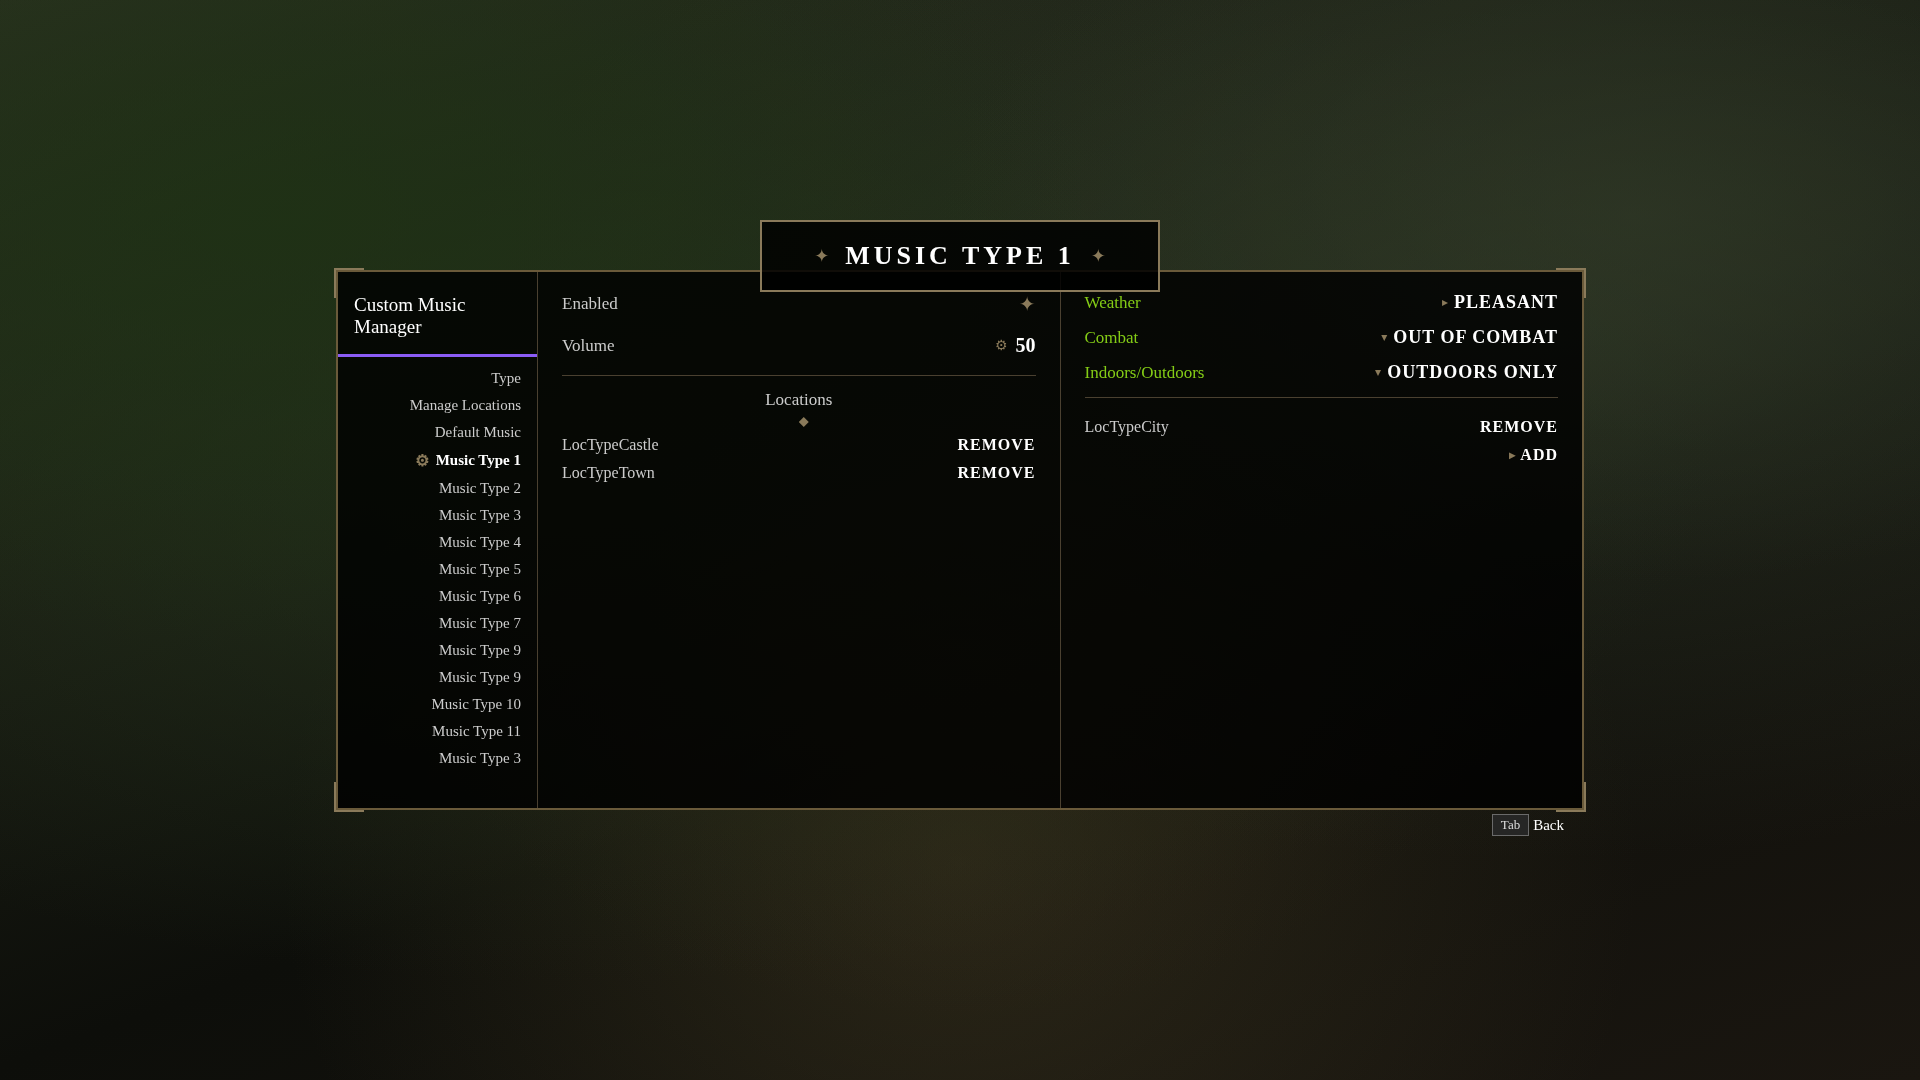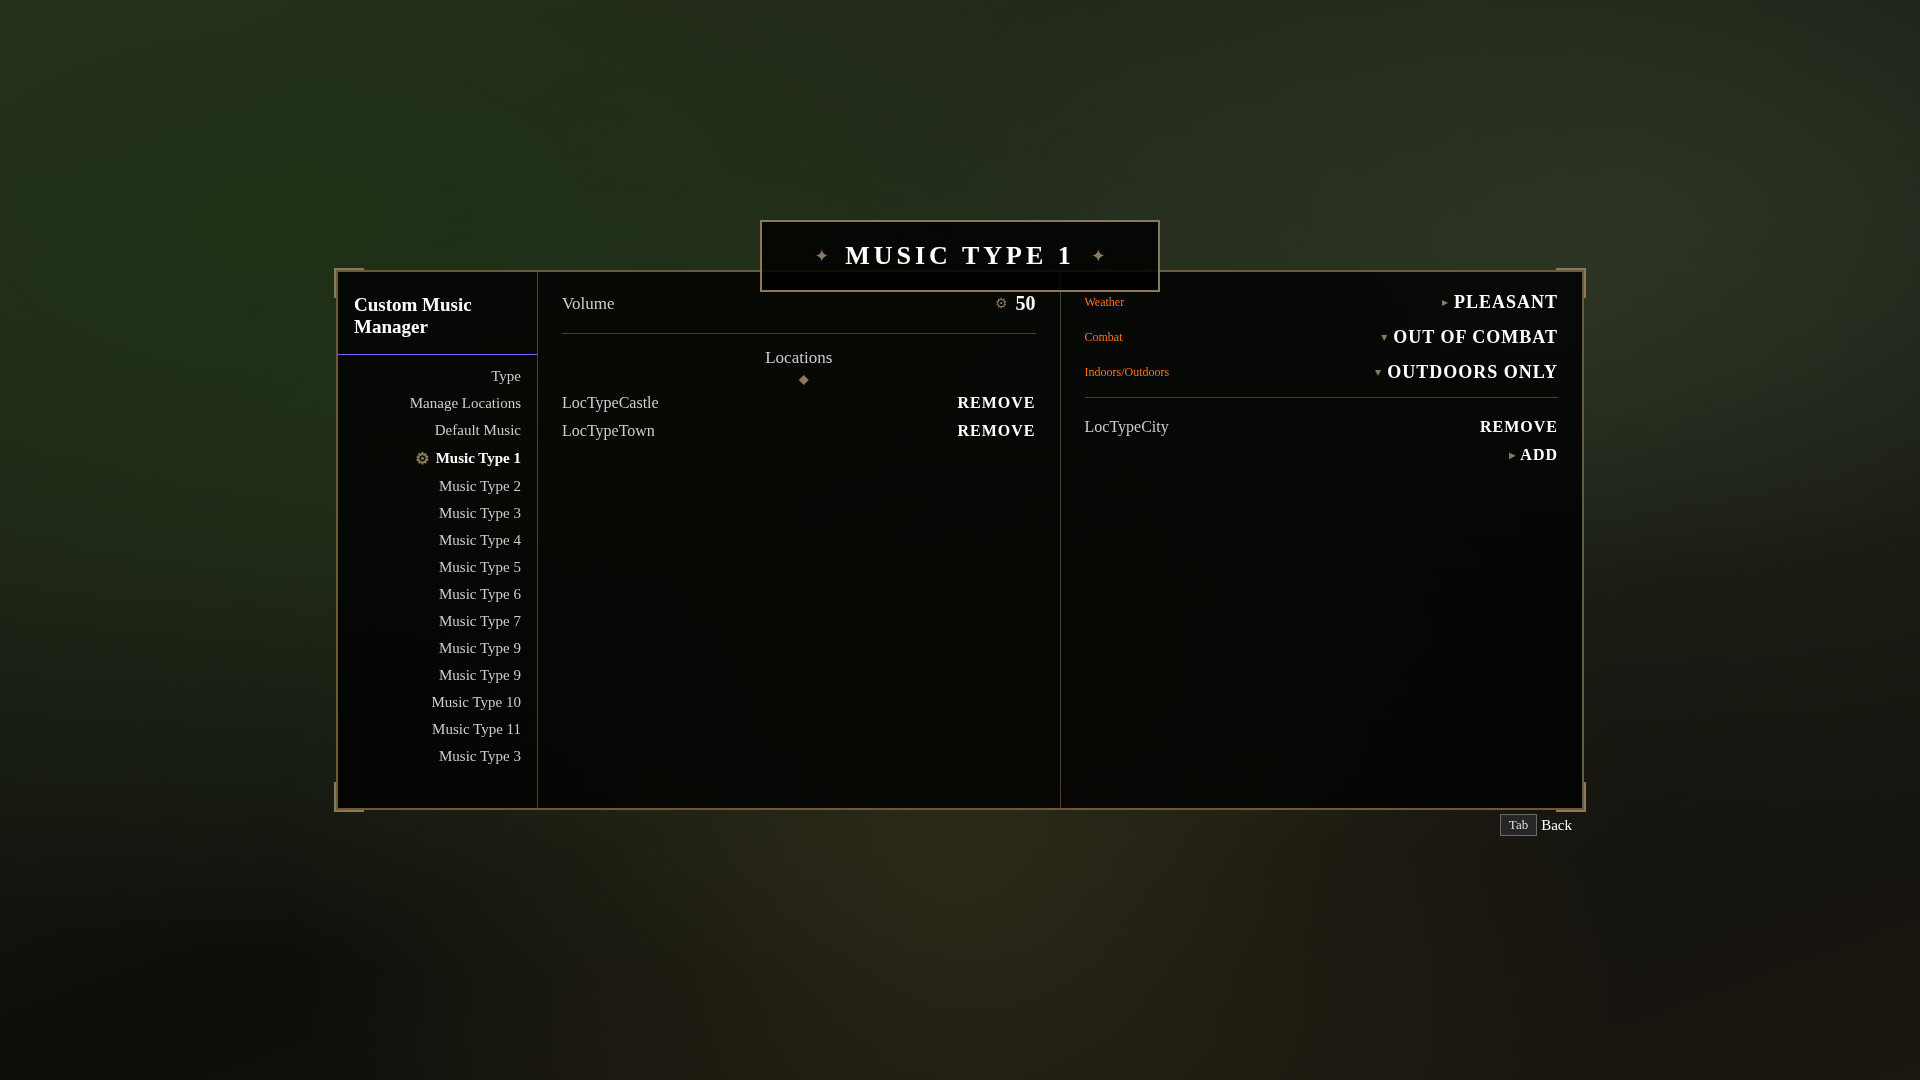--- a/index.html
+++ b/index.html
@@ -107,23 +107,23 @@
       left: 0;
       width: 200px;
       bottom: 0;
       border-right: 1px solid #4a4030;
       padding-top: 10px;
     }
 
     .sidebar-title {
       color: #fff;
       font-size: 19px;
-      font-weight: bold;
+      font-weight: normal;
       padding: 12px 16px 16px 16px;
-      border-bottom: 1px solid #8b5cf6;
+      border-bottom: 3px solid #8b5cf6;
       margin-bottom: 8px;
       font-family: 'Palatino Linotype', serif;
     }
 
     .sidebar-item {
       color: #cccccc;
       font-size: 15px;
       padding: 5px 16px;
       text-align: right;
       cursor: pointer;
@@ -263,22 +263,22 @@
     .weather-row,
     .combat-row,
     .indoors-row {
       display: flex;
       align-items: center;
       justify-content: space-between;
       margin-bottom: 14px;
     }
 
     .right-setting-label {
-      color: #f97316;
-      font-size: 12px;
+      color: #84cc16;
+      font-size: 17px;
       font-family: 'Palatino Linotype', serif;
     }
 
     .right-setting-value {
       display: flex;
       align-items: center;
       gap: 6px;
     }
 
     .dropdown-arrow {
@@ -320,21 +320,21 @@
 
     .add-btn .btn-arrow {
       color: #8a7a5a;
       font-size: 12px;
     }
 
     
     .tab-hint {
       position: absolute;
       bottom: 14px;
-      right: 12px;
+      right: 20px;
       display: flex;
       align-items: center;
       gap: 4px;
       color: #ffffff;
       font-family: 'Palatino Linotype', serif;
       font-size: 15px;
     }
 
     .tab-key {
       background: rgba(40,40,40,0.9);
@@ -419,20 +419,26 @@
           <div class="sidebar-item">
             <span>Music Type 3</span>
           </div>
         </div>
     </div>
 
     <div class="content">
 
       <div class="left-panel">
 
+        <div class="setting-row">
+          <span class="setting-label">Enabled</span>
+          <div class="setting-value">
+            <span class="enabled-icon">✦</span>
+          </div>
+        </div>
 
         <div class="setting-row">
           <span class="setting-label">Volume</span>
           <div class="setting-value">
             <span class="volume-icon">⚙</span>
             <span class="volume-value">50</span>
           </div>
         </div>
 
         <hr class="separator">

